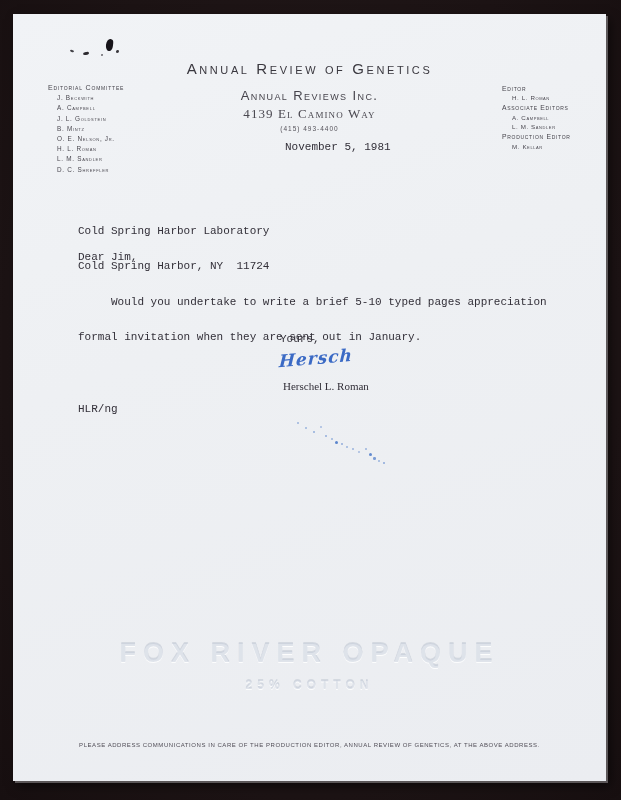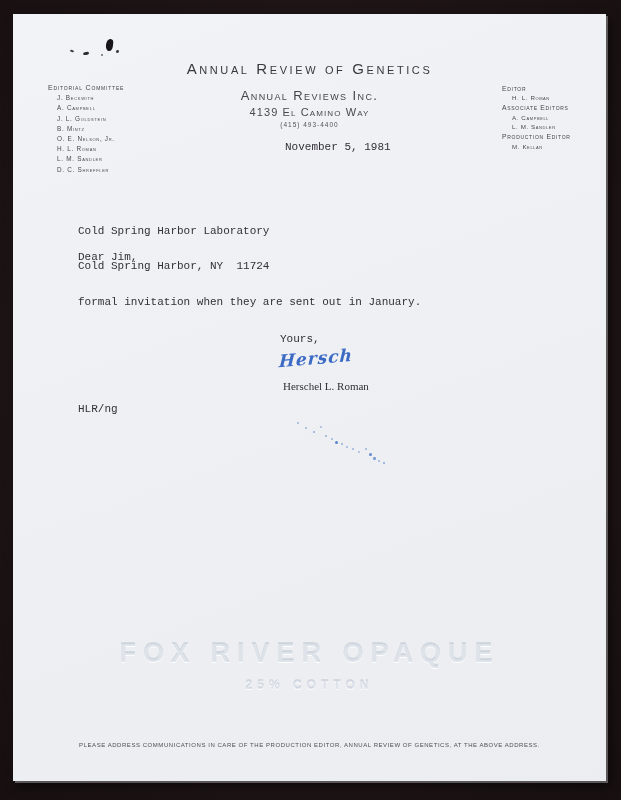--- a/index.html
+++ b/index.html
@@ -44,23 +44,24 @@
   .lh-org {
     margin-top: 11px;
     font-variant: small-caps;
     font-size: 13px;
     letter-spacing: 1.4px;
     color: #46444c;
   }
   .lh-addr {
     margin-top: 3px;
     font-variant: small-caps;
-    font-size: 11px;
+    font-size: 13px;
     letter-spacing: 1.1px;
     color: #4a4850;
+    font-family: Liberation Serif, serif;
   }
   .lh-phone {
     margin-top: 3px;
     font-size: 6.5px;
     letter-spacing: 1px;
     color: #55525a;
   }
 
   .lh-left {
     position: absolute;
@@ -216,20 +217,21 @@
     <div class="mono date-line">November 5, 1981</div>
 
     <div class="mono recipient">
       <div>Cold Spring Harbor Laboratory</div>
       <div>Cold Spring Harbor, NY  11724</div>
     </div>
 
     <div class="mono salutation">Dear Jim,</div>
 
     <div class="mono body-par">
+      <div>     Would you undertake to write a brief 5-10 typed pages appreciation</div>
       <div>formal invitation when they are sent out in January.</div>
     </div>
 
     <div class="mono closing">Yours,</div>
 
     <div class="signature">Hersch</div>
 
     <div class="mono typed-name">Herschel L. Roman</div>
 
     <div class="mono reference">HLR/ng</div>

